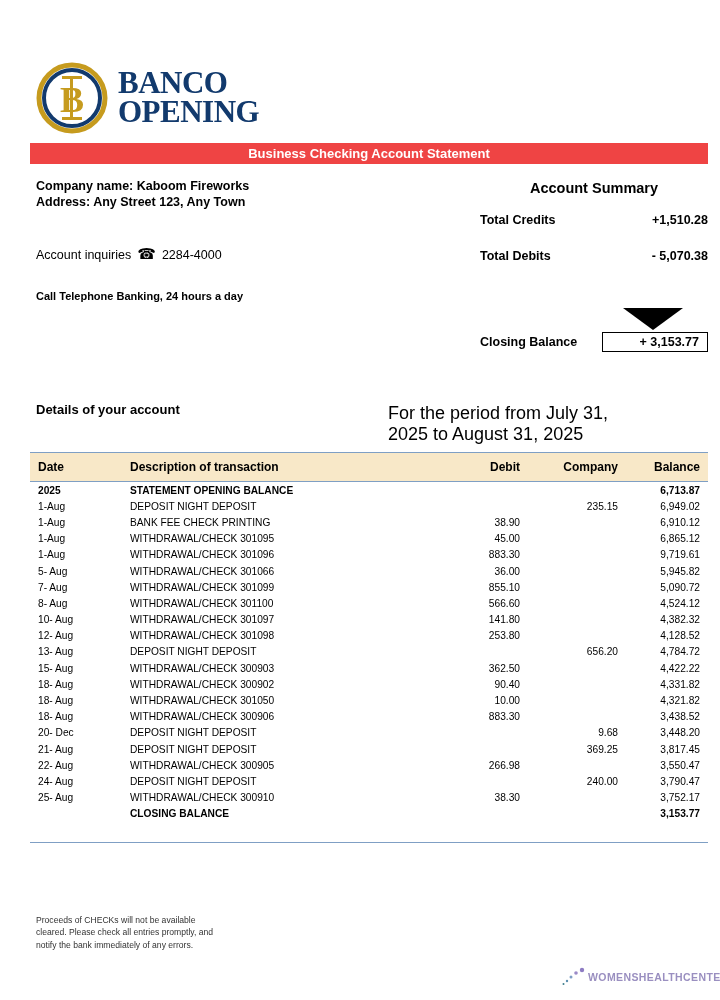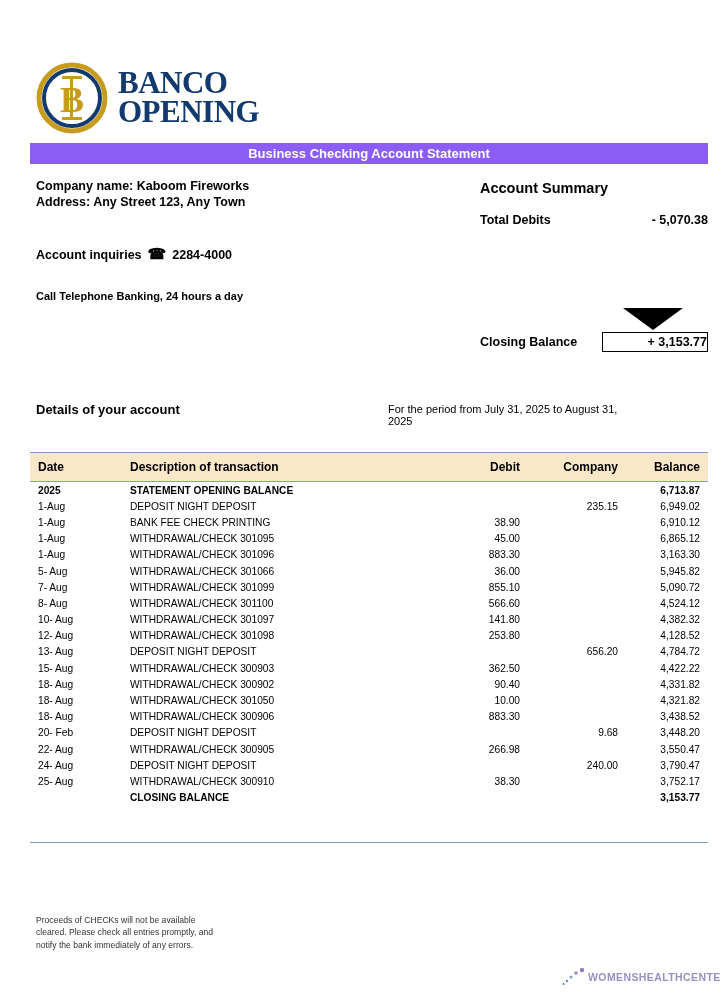--- a/index.html
+++ b/index.html
@@ -48,21 +48,21 @@
   }
   .logo-wordmark .l2 { display: block; }
 
   
   .title-bar {
     position: absolute;
     left: 30px;
     top: 143px;
     width: 678px;
     height: 21px;
-    background: #8b5cf6;
+    background: #ef4444;
     color: #ffffff;
     font-size: 13px;
     font-weight: bold;
     display: flex;
     align-items: center;
     justify-content: center;
   }
 
   
   .info-company {
@@ -71,21 +71,21 @@
     top: 178px;
     font-size: 12.5px;
     font-weight: bold;
     line-height: 1.28;
   }
   .info-inquiries {
     position: absolute;
     left: 36px;
     top: 247px;
     font-size: 12.5px;
-    font-weight: bold;
+    font-weight: normal;
     display: flex;
     align-items: center;
     gap: 6px;
     justify-content: space-between;
   }
   .phone-glyph {
     font-size: 15px;
     line-height: 1;
     display: inline-block;
     transform: translateY(-1px);
@@ -97,20 +97,21 @@
     font-size: 11px;
     font-weight: bold;
   }
 
   
   .summary {
     position: absolute;
     left: 480px;
     top: 180px;
     width: 228px;
+    text-align: center;
   }
   .summary-title {
     font-size: 14.5px;
     font-weight: bold;
     margin-bottom: 17px;
   }
   .summary-row {
     display: flex;
     justify-content: space-between;
     align-items: baseline;
@@ -141,37 +142,38 @@
     font-size: 12.5px;
     font-weight: bold;
   }
   .closing-box {
     border: 1.5px solid #000000;
     width: 106px;
     height: 20px;
     display: flex;
     align-items: center;
     justify-content: flex-end;
+    padding-right: 8px;
     box-sizing: border-box;
     background: #ffffff;
   }
 
   
   .details-label {
     position: absolute;
     left: 36px;
     top: 402px;
     font-size: 13px;
     font-weight: bold;
   }
   .details-period {
     position: absolute;
     left: 388px;
     top: 403px;
-    font-size: 11px;
+    font-size: 18px;
   }
 
   
   .txn-table {
     position: absolute;
     left: 30px;
     top: 452px;
     width: 678px;
     border-collapse: collapse;
     table-layout: fixed;
@@ -271,20 +273,24 @@
     <span>Account inquiries</span>
     <span class="phone-glyph">☎</span>
     <span>2284-4000</span>
   </div>
 
   <div class="info-telbank">Call Telephone Banking, 24 hours a day</div>
 
   <div class="summary">
     <div class="summary-title">Account Summary</div>
 
+    <div class="summary-row">
+      <span>Total Credits</span>
+      <span class="sv">+1,510.28</span>
+    </div>
     <div class="summary-row">
       <span>Total Debits</span>
       <span class="sv">- 5,070.38</span>
     </div>
 
     <div class="arrow-down"></div>
 
     <div class="closing-row">
       <span>Closing Balance</span>
       <span class="closing-box">+ 3,153.77</span>
@@ -338,21 +344,21 @@
           <td class="col-desc">WITHDRAWAL/CHECK 301095</td>
           <td class="num col-debit">45.00</td>
           <td class="num col-credit"></td>
           <td class="num col-bal">6,865.12</td>
         </tr>
         <tr>
           <td class="col-date">1-Aug</td>
           <td class="col-desc">WITHDRAWAL/CHECK 301096</td>
           <td class="num col-debit">883.30</td>
           <td class="num col-credit"></td>
-          <td class="num col-bal">3,163.30</td>
+          <td class="num col-bal">9,719.61</td>
         </tr>
         <tr>
           <td class="col-date">5- Aug</td>
           <td class="col-desc">WITHDRAWAL/CHECK 301066</td>
           <td class="num col-debit">36.00</td>
           <td class="num col-credit"></td>
           <td class="num col-bal">5,945.82</td>
         </tr>
         <tr>
           <td class="col-date">7- Aug</td>
@@ -411,25 +417,32 @@
           <td class="num col-bal">4,321.82</td>
         </tr>
         <tr>
           <td class="col-date">18- Aug</td>
           <td class="col-desc">WITHDRAWAL/CHECK 300906</td>
           <td class="num col-debit">883.30</td>
           <td class="num col-credit"></td>
           <td class="num col-bal">3,438.52</td>
         </tr>
         <tr>
-          <td class="col-date">20- Feb</td>
+          <td class="col-date">20- Dec</td>
           <td class="col-desc">DEPOSIT NIGHT DEPOSIT</td>
           <td class="num col-debit"></td>
           <td class="num col-credit">9.68</td>
           <td class="num col-bal">3,448.20</td>
+        </tr>
+        <tr>
+          <td class="col-date">21- Aug</td>
+          <td class="col-desc">DEPOSIT NIGHT DEPOSIT</td>
+          <td class="num col-debit"></td>
+          <td class="num col-credit">369.25</td>
+          <td class="num col-bal">3,817.45</td>
         </tr>
         <tr>
           <td class="col-date">22- Aug</td>
           <td class="col-desc">WITHDRAWAL/CHECK 300905</td>
           <td class="num col-debit">266.98</td>
           <td class="num col-credit"></td>
           <td class="num col-bal">3,550.47</td>
         </tr>
         <tr>
           <td class="col-date">24- Aug</td>

